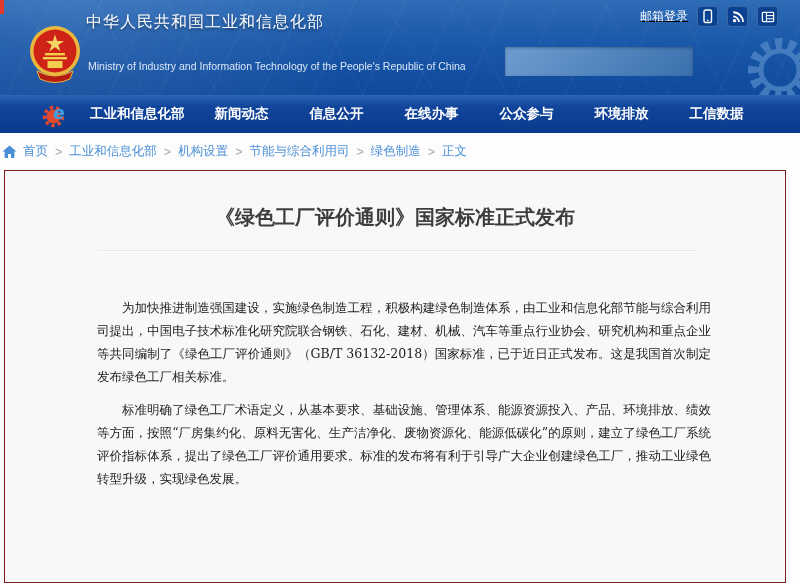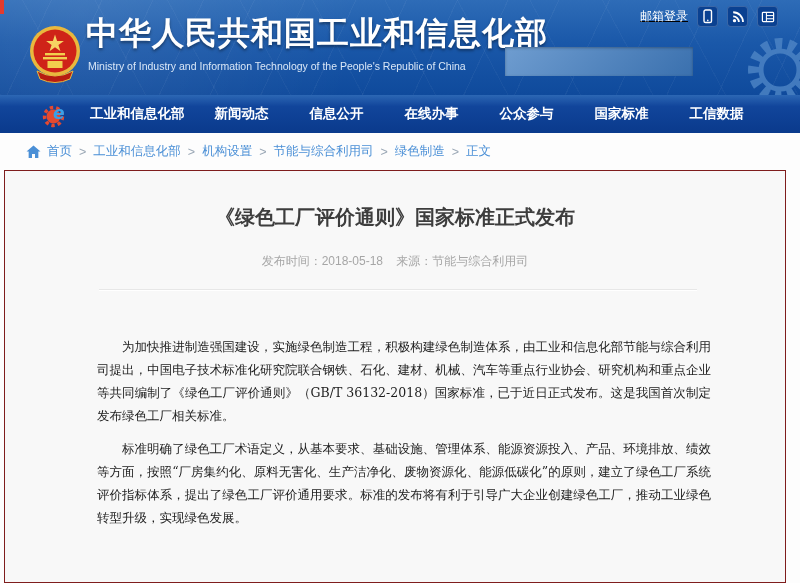--- a/index.html
+++ b/index.html
@@ -15,42 +15,42 @@
       radial-gradient(circle at 10% 15%, rgba(255,255,255,.09), transparent 38%),
       repeating-linear-gradient(115deg, rgba(255,255,255,.045) 0 1px, transparent 1px 46px),
       repeating-linear-gradient(62deg, rgba(255,255,255,.035) 0 1px, transparent 1px 64px);}
   .red-sliver{position:absolute;left:0;top:0;width:4px;height:14px;background:#e23b2e;z-index:6;}
   .utility{position:absolute;top:6px;right:22px;display:flex;align-items:center;gap:9px;z-index:5;text-decoration:underline;}
   .mail-login{color:#ffffff;font-size:12px;cursor:pointer;}
   .util-btn{width:21px;height:21px;background:#0a4191;border-radius:4px;display:flex;
     align-items:center;justify-content:center;cursor:pointer;
     box-shadow:inset 0 0 0 1px rgba(255,255,255,.2);}
   .emblem{position:absolute;left:29px;top:24px;z-index:3;}
-  .site-title{position:absolute;left:86px;top:12px;color:#ffffff;font-size:32px;font-weight:bold;
+  .site-title{position:absolute;left:86px;top:12px;color:#ffffff;font-size:16px;font-weight:normal;
     letter-spacing:1px;text-shadow:0 2px 3px rgba(0,0,0,.4);z-index:3;white-space:nowrap;}
   .site-sub{position:absolute;left:88px;top:60px;color:#d9e7f7;font-size:10.5px;z-index:3;white-space:nowrap;}
   .search-input{position:absolute;left:505px;top:47px;width:188px;height:29px;border:0;outline:none;
     background:linear-gradient(135deg,#6f9dd0,#3a70ae);box-shadow:inset 0 1px 3px rgba(0,0,0,.3);
     box-sizing:border-box;color:#fff;font-size:13px;padding:0 8px;z-index:4;}
   .search-btn{position:absolute;left:694px;top:47px;width:78px;height:29px;border:1px solid #bcc5cd;
     background:linear-gradient(#fefefe,#d2d2d2);color:#3c3c3c;font-weight:bold;font-size:14px;
     letter-spacing:2px;cursor:pointer;z-index:4;font-family:inherit;}
   .deco-gear{position:absolute;right:-16px;top:34px;opacity:.8;z-index:2;}
 
   
   .main-nav{position:absolute;top:95px;left:0;width:800px;height:38px;
     background:linear-gradient(180deg,#2c67b4 0%,#11459b 30%,#0a3a8c 100%);}
   .nav-logo{position:absolute;left:42px;top:5px;cursor:pointer;}
   .nav-items{position:absolute;left:90px;top:0;height:38px;display:flex;align-items:center;}
   .nav-item{color:#ffffff;font-weight:bold;font-size:13.5px;margin-right:41px;cursor:pointer;white-space:nowrap;}
   .nav-item.first{margin-right:30px;}
 
   
   .breadcrumb{position:absolute;top:133px;left:0;width:800px;height:37px;display:flex;align-items:center;
-    padding-left:26px;box-sizing:border-box;background:#fdfdfd;font-size:12.5px;white-space:nowrap;}
+    padding-left:2px;box-sizing:border-box;background:#fdfdfd;font-size:12.5px;white-space:nowrap;}
   .home-icon{display:inline-flex;margin-right:6px;cursor:pointer;}
   .crumb{color:#4a8fd6;cursor:pointer;}
   .sep{color:#9aa7b5;margin:0 7px;}
 
   
   .card{position:absolute;top:170px;left:4px;width:782px;height:413px;background:#f8f8f8;
     border:1px solid #7f1d1d;box-sizing:border-box;}
   .article-title{margin:33px 20px 0;text-align:center;font-size:20px;font-weight:bold;color:#3d3d3d;}
   .article-meta{margin-top:22px;text-align:center;font-size:12px;color:#a6a6a6;}
   .meta-source{margin-left:10px;}
@@ -128,21 +128,21 @@
         <circle cx="11.5" cy="16.5" r="9" fill="none" stroke="#e5492f" stroke-width="3.4" stroke-dasharray="3.4 3"></circle>
         <text x="11" y="19" font-size="17" font-weight="bold" font-style="italic" fill="#39a0e8" font-family="DejaVu Sans, sans-serif">e</text>
       </svg>
     </span>
     <div class="nav-items">
       <span class="nav-item first">工业和信息化部</span>
       <span class="nav-item">新闻动态</span>
       <span class="nav-item">信息公开</span>
       <span class="nav-item">在线办事</span>
       <span class="nav-item">公众参与</span>
-      <span class="nav-item">国家标准</span>
+      <span class="nav-item">环境排放</span>
       <span class="nav-item">工信数据</span>
     </div>
   </nav>
 
   <div class="breadcrumb">
     <span class="home-icon">
       <svg width="15" height="14" viewBox="0 0 16 15">
         <path d="M8 0.5 L15.5 7 H13.2 V14 H9.6 V9.6 H6.4 V14 H2.8 V7 H0.5 Z" fill="#4a8fd6"></path>
       </svg>
     </span>
@@ -154,24 +154,20 @@
     <span class="sep">&gt;</span>
     <span class="crumb">节能与综合利用司</span>
     <span class="sep">&gt;</span>
     <span class="crumb">绿色制造</span>
     <span class="sep">&gt;</span>
     <span class="crumb">正文</span>
   </div>
 
   <main class="card">
     <h1 class="article-title">《绿色工厂评价通则》国家标准正式发布</h1>
-    <div class="article-meta">
-      <span>发布时间：2018-05-18</span>
-      <span class="meta-source">来源：节能与综合利用司</span>
-    </div>
     <div class="divider"></div>
     <div class="article-body">
       <p>为加快推进制造强国建设，实施绿色制造工程，积极构建绿色制造体系，由工业和信息化部节能与综合利用司提出，中国电子技术标准化研究院联合钢铁、石化、建材、机械、汽车等重点行业协会、研究机构和重点企业等共同编制了《绿色工厂评价通则》（GB/T 36132-2018）国家标准，已于近日正式发布。这是我国首次制定发布绿色工厂相关标准。</p>
       <p>标准明确了绿色工厂术语定义，从基本要求、基础设施、管理体系、能源资源投入、产品、环境排放、绩效等方面，按照“厂房集约化、原料无害化、生产洁净化、废物资源化、能源低碳化”的原则，建立了绿色工厂系统评价指标体系，提出了绿色工厂评价通用要求。标准的发布将有利于引导广大企业创建绿色工厂，推动工业绿色转型升级，实现绿色发展。</p>
     </div>
   </main>
 
 </div>
 
 </body></html>

